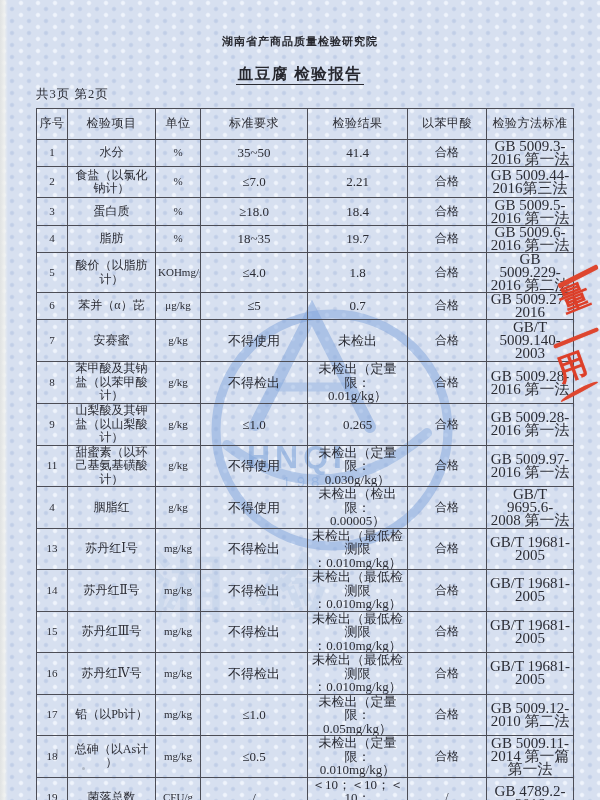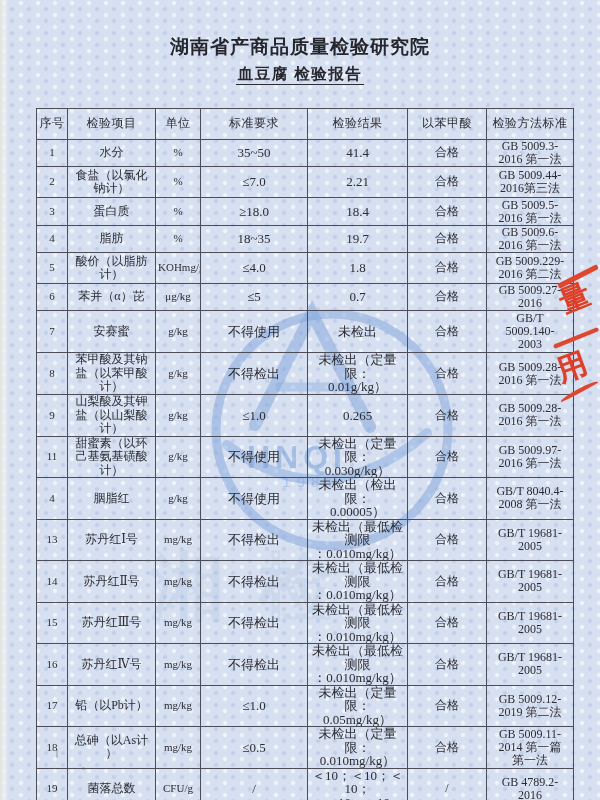--- a/index.html
+++ b/index.html
@@ -9,40 +9,40 @@
     color:#2b2c34;
     background-color:#d7e0f0;
     background-image:
       radial-gradient(circle at 4px 3px, rgba(243,248,254,.85) 1.3px, rgba(243,248,254,0) 2.8px),
       radial-gradient(circle at 12px 9px, rgba(183,198,226,.70) 1.3px, rgba(183,198,226,0) 2.8px);
     background-size:17px 12px;
   }
   .left-edge{position:absolute;left:0;top:0;width:8px;height:800px;
     background:linear-gradient(90deg,#e2e3e0 0%,#f0f1ee 55%,rgba(255,255,255,0) 100%);opacity:.85;}
   .org-title{position:absolute;top:34px;left:0;width:600px;text-align:center;
-    font-size:19px;font-weight:bold;letter-spacing:1px;color:#26272e;}
+    font-size:11px;font-weight:bold;letter-spacing:1px;color:#26272e;}
   .report-title{position:absolute;top:64px;left:0;width:600px;text-align:center;
     font-size:15.5px;font-weight:bold;letter-spacing:1.5px;color:#26272e;}
   .report-title span{border-bottom:1.5px solid #2b2c34;padding:0 2px 2px 2px;}
   .meta{position:absolute;top:86px;left:36px;width:537px;display:flex;
     justify-content:space-between;align-items:flex-start;font-size:12.5px;}
   .report-no-wrap{padding-left:18px;margin-top:6px;letter-spacing:.5px;}
   .report-no-wrap .code{font-size:13px;letter-spacing:1px;}
   .page-info{padding-right:78px;letter-spacing:1px;}
 
   table{position:absolute;left:36px;top:108px;width:537px;
     border-collapse:collapse;table-layout:fixed;background:transparent;z-index:3;}
   th,td{border:1px solid #4c4d56;text-align:center;vertical-align:middle;
     padding:0 2px;font-size:12px;line-height:13.5px;white-space:pre-line;
     overflow:hidden;}
   thead tr{height:31px;}
   th{font-weight:normal;letter-spacing:.5px;margin-left:8px;}
   .c-no{font-size:11px;}
   .c-unit{font-size:11px;}
-  .c-method{font-size:12px;line-height:13px;}
+  .c-method{font-size:15px;line-height:13px;}
   .c-standard,.c-result{font-size:13px;}
 
   .watermark{position:absolute;left:175px;top:285px;width:310px;height:300px;z-index:1;pointer-events:none;}
   .ghost-text{position:absolute;left:150px;top:538px;z-index:1;font-size:74px;font-weight:bold;
     color:rgba(142,172,216,0.16);letter-spacing:34px;pointer-events:none;}
 
   .stamp{position:absolute;z-index:4;color:#dd3f29;pointer-events:none;}
   .stamp-char{position:absolute;font-weight:bold;font-size:30px;line-height:30px;
     text-shadow:0 0 1px rgba(221,63,41,.5);}
   .stamp-stroke{position:absolute;background:#de462f;border-radius:2px;box-shadow:0 0 1px rgba(221,63,41,.6);}
@@ -59,20 +59,21 @@
   <path d="M104 102 L172 102" fill="none" stroke="rgba(127,164,219,0.40)" stroke-width="9" stroke-linecap="round"></path>
   <path d="M52 160 Q150 235 252 148" fill="none" stroke="rgba(127,164,219,0.45)" stroke-width="10" stroke-linecap="round"></path>
   <text x="122" y="183" text-anchor="middle" font-size="32" font-weight="bold" letter-spacing="5" fill="rgba(120,160,217,0.55)" font-family="Liberation Sans, sans-serif">HNQI</text>
   <text x="136" y="202" text-anchor="middle" font-size="15" letter-spacing="6" fill="rgba(133,170,222,0.50)" font-family="Liberation Sans, sans-serif">1981</text>
 </svg>
 <div class="ghost-text">湘检</div>
 
 <div class="org-title">湖南省产商品质量检验研究院</div>
 <div class="report-title"><span>血豆腐 检验报告</span></div>
 <div class="meta">
+  <div class="page-info">共3页 第2页</div>
 </div>
 
 <table>
   <colgroup>
     <col style="width:31px">
       <col style="width:88px">
       <col style="width:45px">
     <col style="width:107px">
       <col style="width:100px">
       <col style="width:79px">
@@ -202,21 +203,21 @@
 2016 第一法</td>
       </tr>
       <tr style="height: 30px;">
         <td class="c-no">4</td>
         <td class="c-item">胭脂红</td>
         <td class="c-unit">g/kg</td>
         <td class="c-standard">不得使用</td>
         <td class="c-result">未检出（检出限：
 0.00005）</td>
         <td class="c-judgment">合格</td>
-        <td class="c-method">GB/T 8040.4-
+        <td class="c-method">GB/T 9695.6-
 2008 第一法</td>
       </tr>
       <tr style="height: 27px;">
         <td class="c-no">13</td>
         <td class="c-item">苏丹红Ⅰ号</td>
         <td class="c-unit">mg/kg</td>
         <td class="c-standard">不得检出</td>
         <td class="c-result">未检出（最低检测限
 ：0.010mg/kg）</td>
         <td class="c-judgment">合格</td>
@@ -258,21 +259,21 @@
       </tr>
       <tr style="height: 30px;">
         <td class="c-no">17</td>
         <td class="c-item">铅（以Pb计）</td>
         <td class="c-unit">mg/kg</td>
         <td class="c-standard">≤1.0</td>
         <td class="c-result">未检出（定量限：
 0.05mg/kg）</td>
         <td class="c-judgment">合格</td>
         <td class="c-method">GB 5009.12-
-2019 第二法</td>
+2010 第二法</td>
       </tr>
       <tr style="height: 41px;">
         <td class="c-no">18</td>
         <td class="c-item">总砷（以As计
 ）</td>
         <td class="c-unit">mg/kg</td>
         <td class="c-standard">≤0.5</td>
         <td class="c-result">未检出（定量限：
 0.010mg/kg）</td>
         <td class="c-judgment">合格</td>

